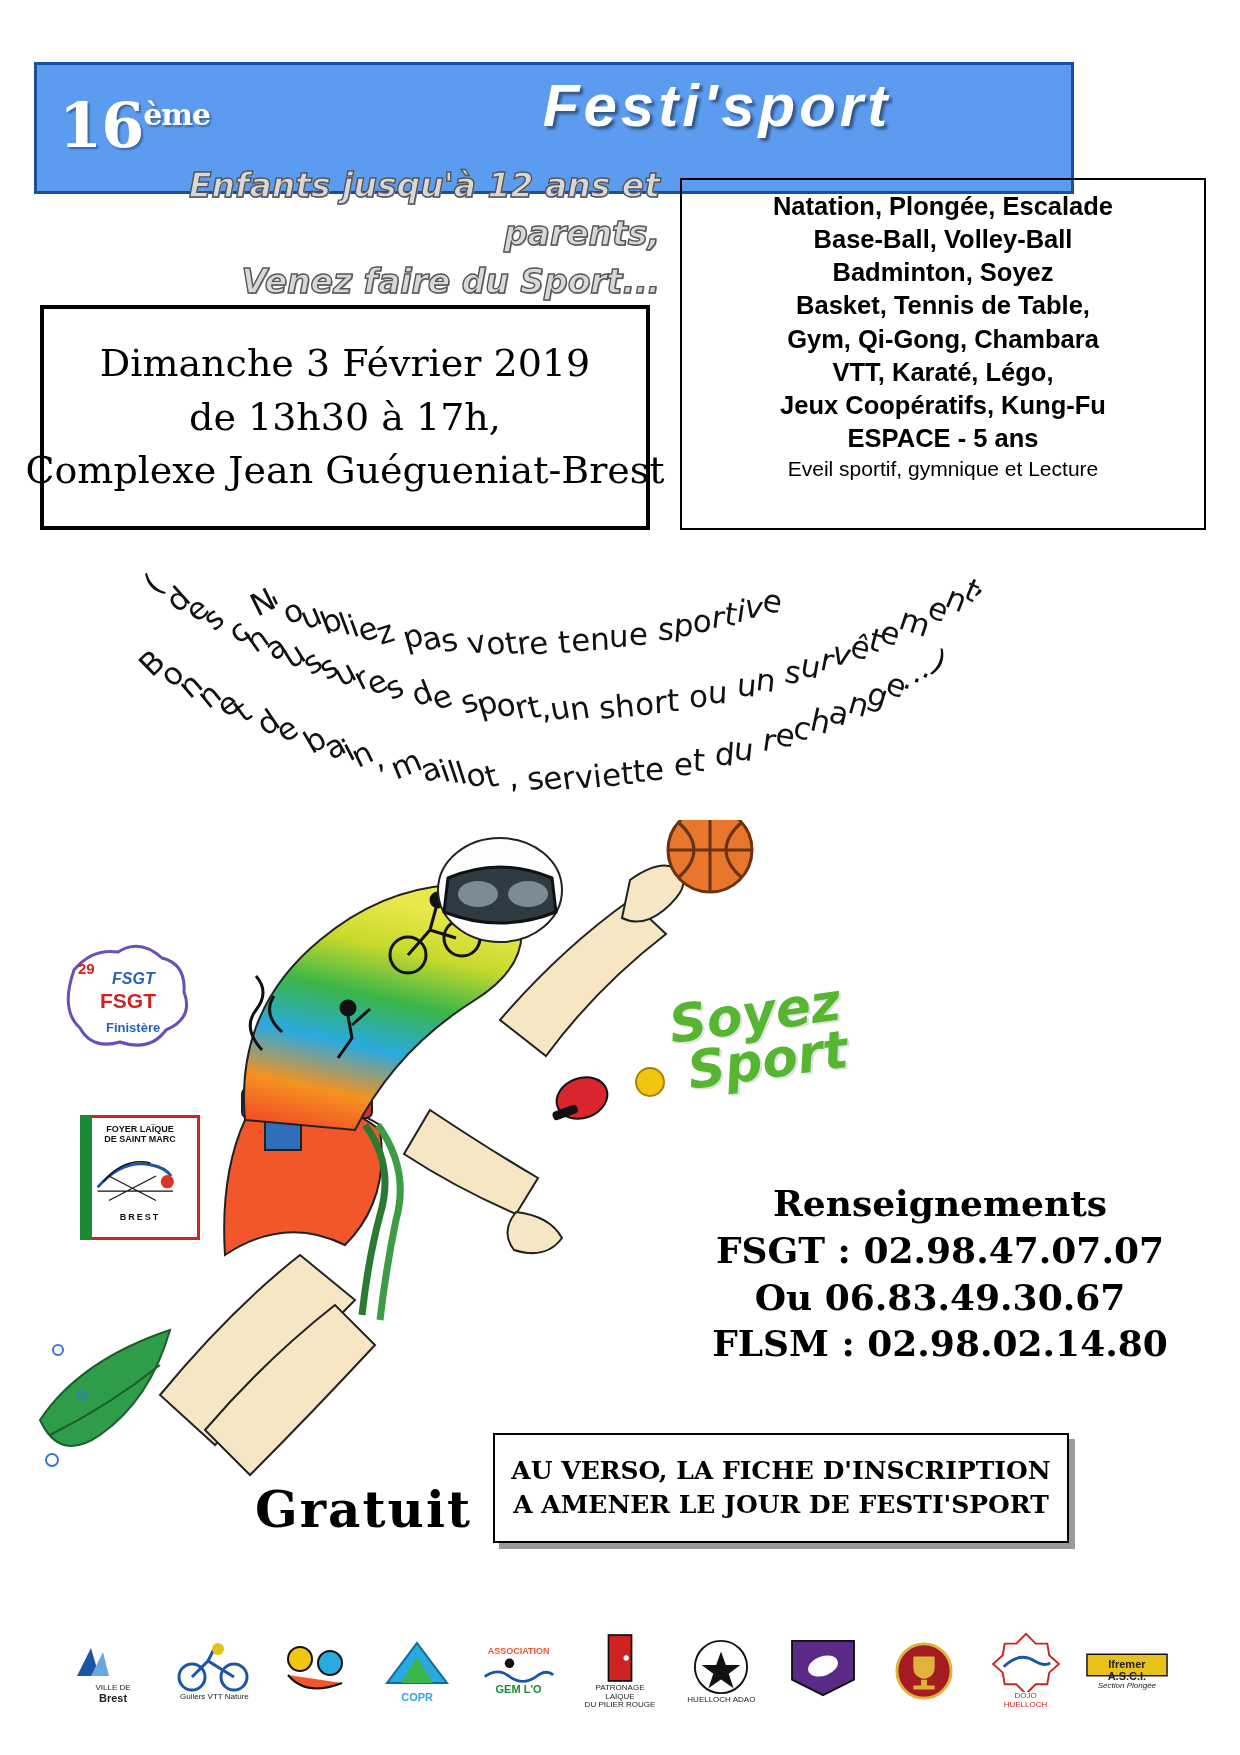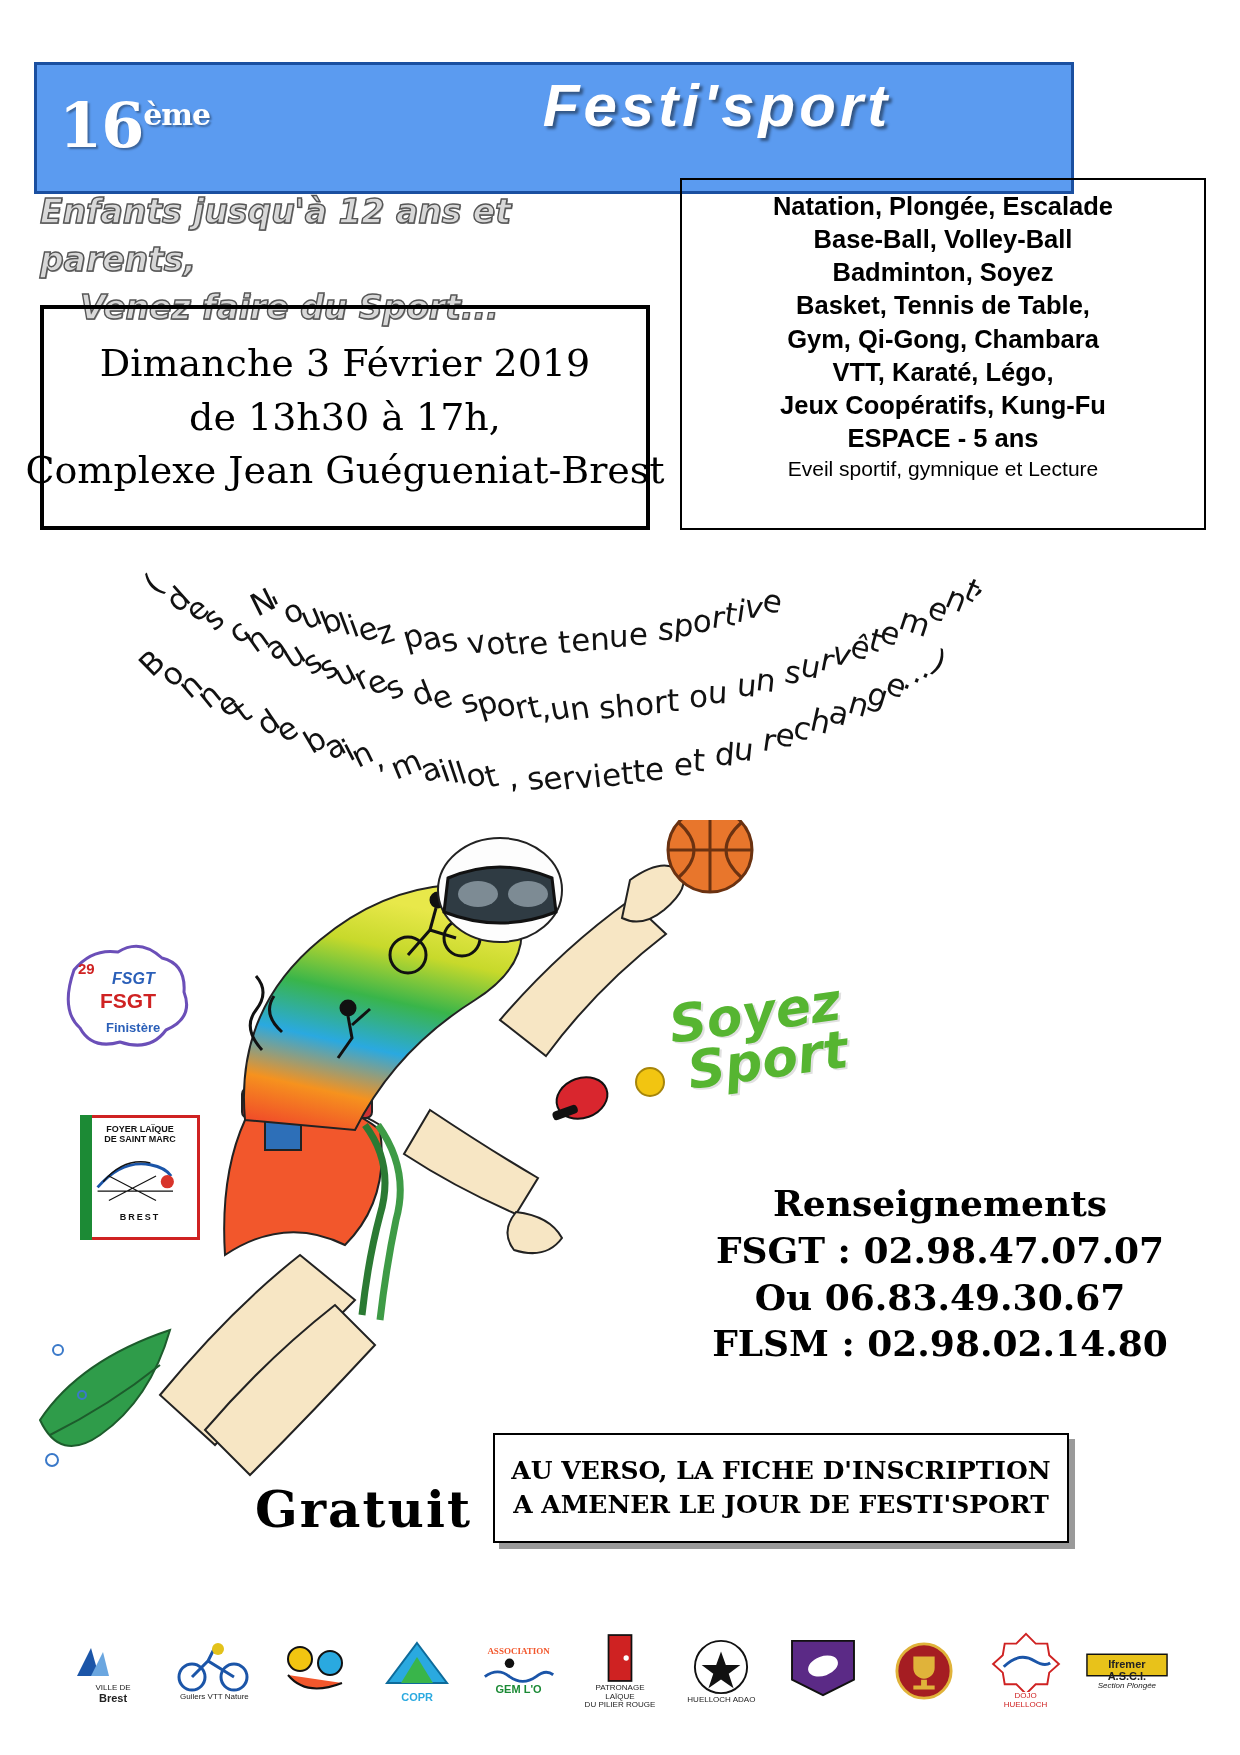--- a/index.html
+++ b/index.html
@@ -55,23 +55,23 @@
     font-size: 60px;
     letter-spacing: 4px;
     text-shadow: 3px 3px 3px rgba(0,0,0,.45);
     white-space: nowrap;
   }
 
   
   .subhead {
     position: absolute;
     left: 40px;
-    top: 188px;
+    top: 162px;
     width: 620px;
-    text-align: left;
+    text-align: right;
     font-family: "DejaVu Sans", sans-serif;
     font-weight: bold;
     font-style: italic;
     font-size: 33px;
     line-height: 1.45;
     color: #d8d8d8;
     -webkit-text-stroke: 1.4px #555555;
     text-shadow: 1px 1px 0 #999;
   }
   .subhead .l2 {
@@ -589,21 +589,21 @@
 
   <div class="logo">
     <svg viewBox="0 0 80 52" width="80" height="52">
       <path d="M40 4 l30 40 h-60z" fill="#2aa9e0" stroke="#0d6b9b" stroke-width="2"></path>
       <path d="M40 18 l16 26 h-32z" fill="#39b54a"></path>
     </svg>
     <div class="big" style="color:#2aa9e0;">COPR</div>
   </div>
 
   <div class="logo">
-    <div style="color:#f2572c;font-weight:bold;font-size:9px;font-family:Liberation Serif, serif;">ASSOCIATION</div>
+    <div style="color:#f2572c;font-weight:bold;font-size:9px;">ASSOCIATION</div>
     <svg viewBox="0 0 80 26" width="76" height="26">
       <path d="M4 20 q14 -10 26 0 q14 10 28 0 q10 -8 18 -2" stroke="#1b55a8" stroke-width="3" fill="none"></path>
       <circle cx="30" cy="6" r="5" fill="#111"></circle>
     </svg>
     <div class="big" style="color:#1b8a35;">GEM L'O</div>
   </div>
 
   <div class="logo">
     <svg viewBox="0 0 34 56" width="30" height="52">
       <rect x="4" y="2" width="26" height="52" fill="#cf2222" stroke="#111" stroke-width="2"></rect>

